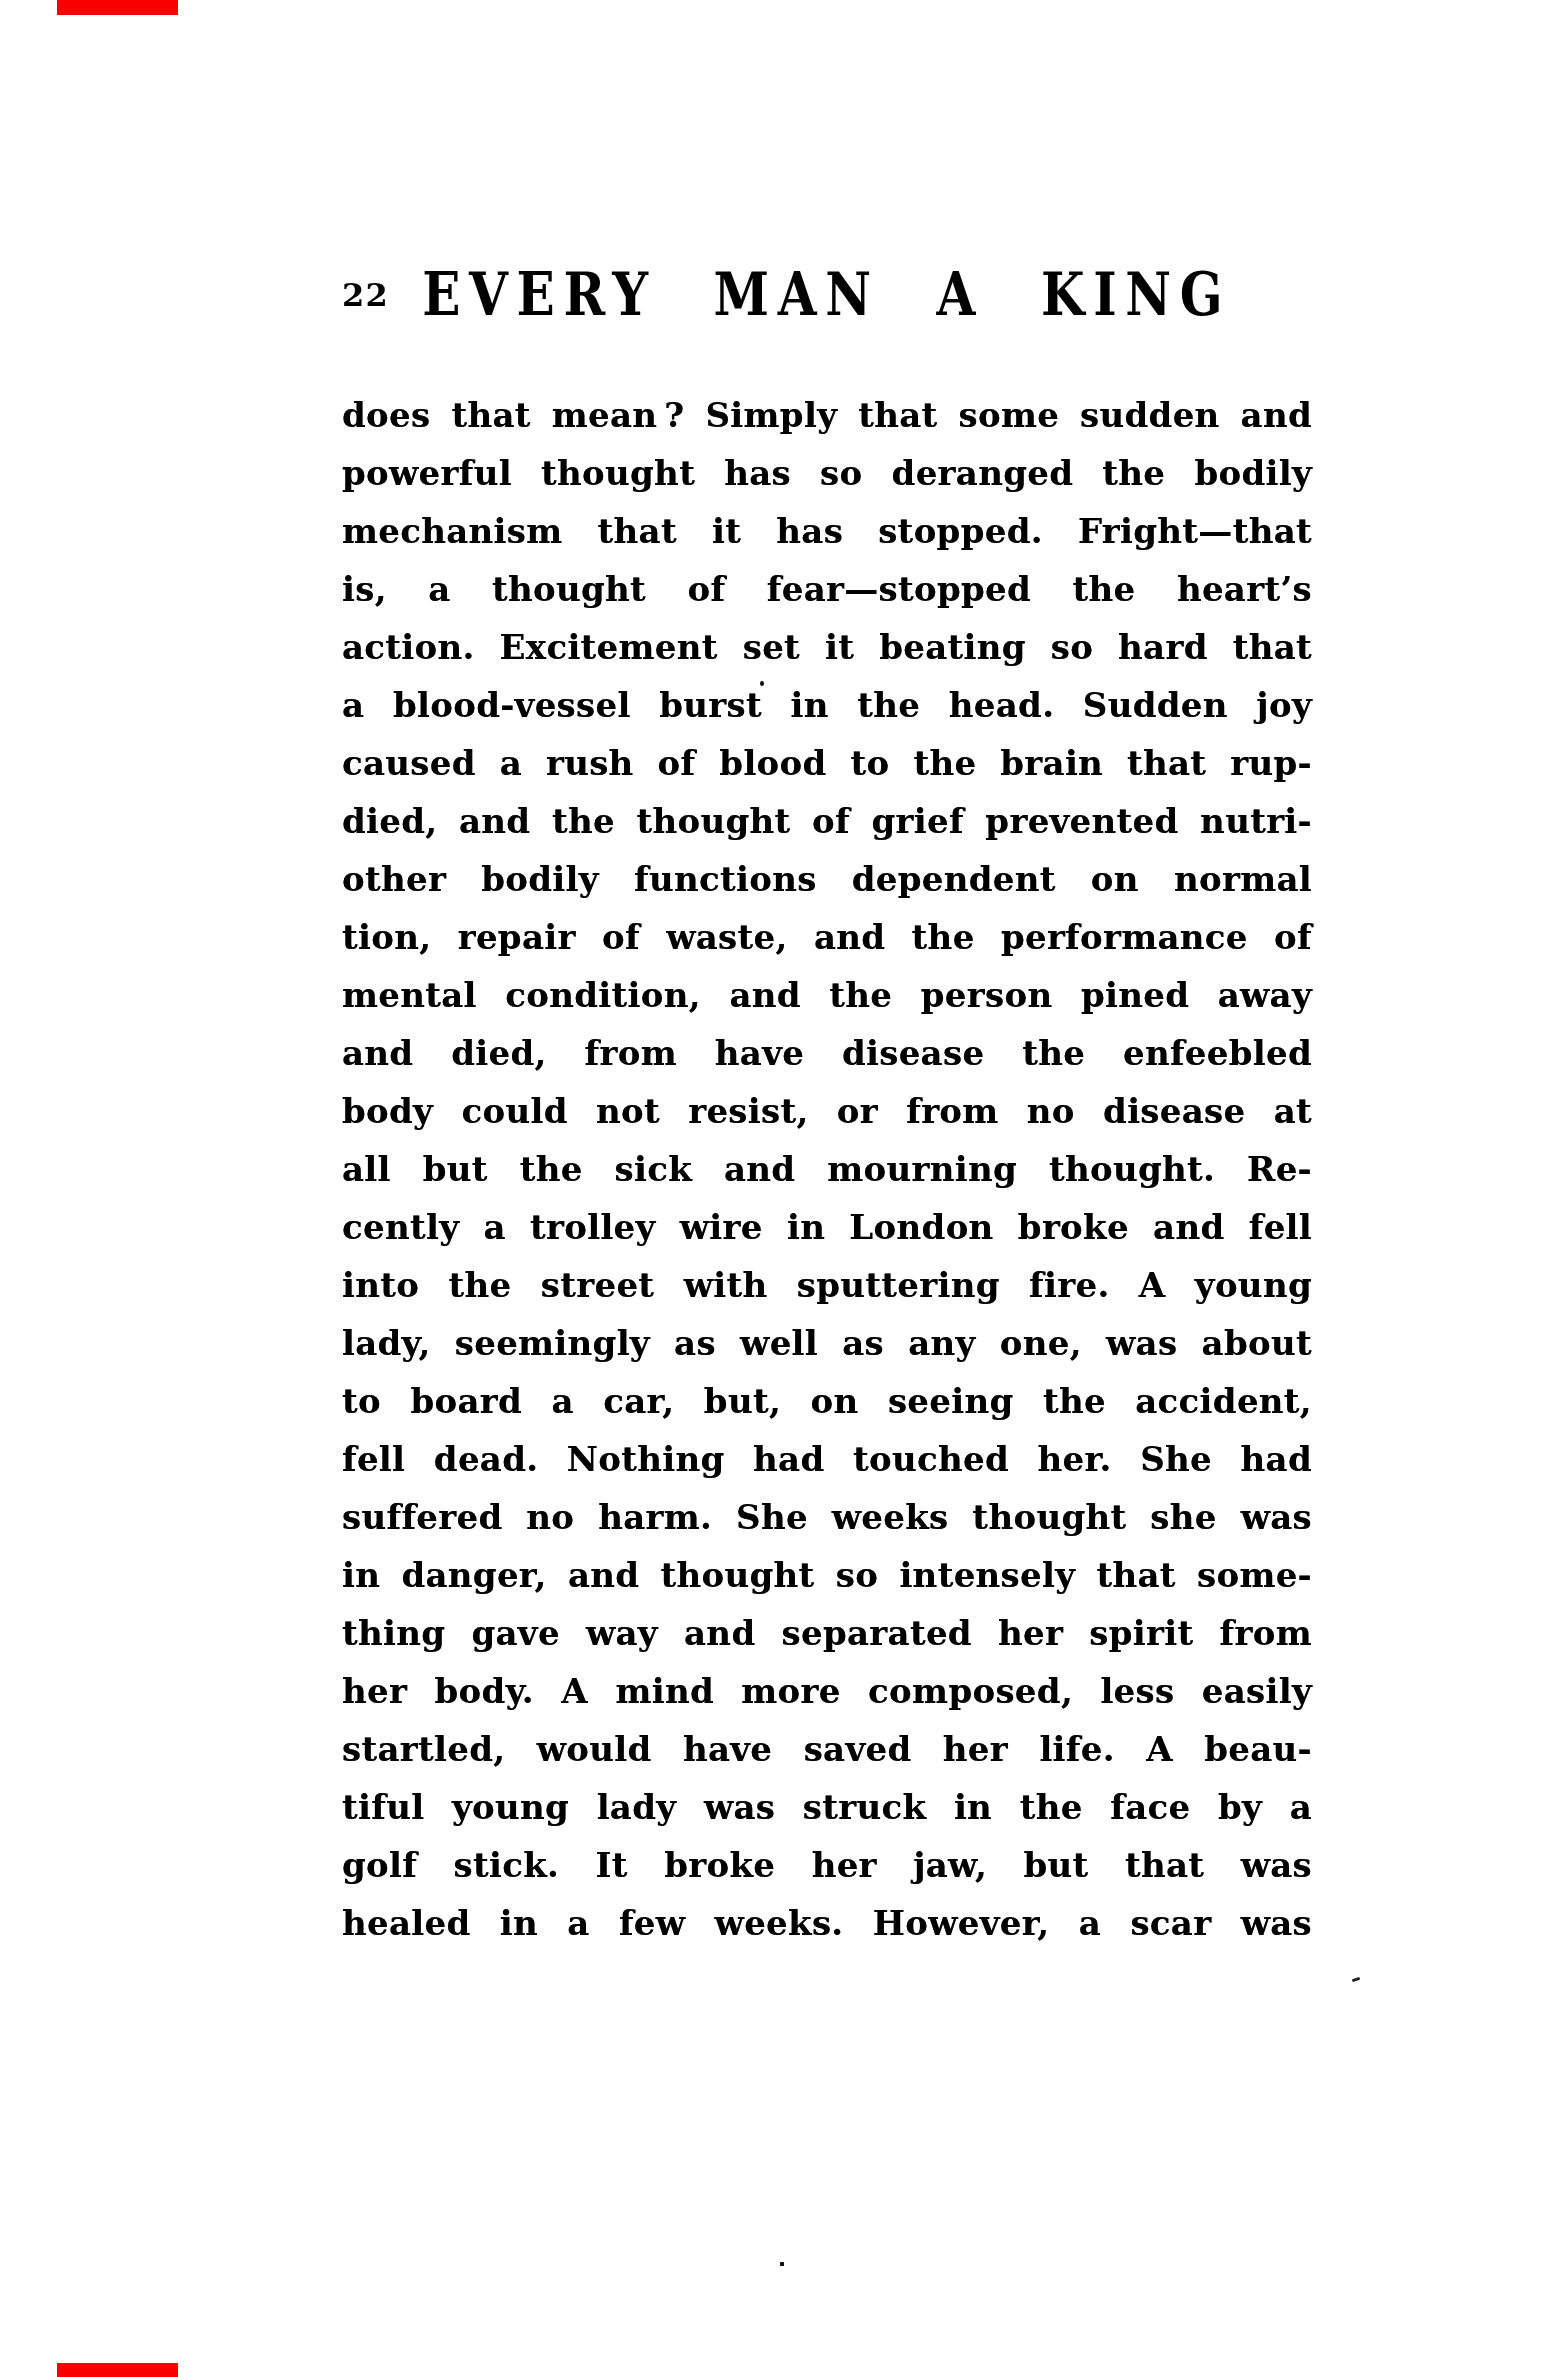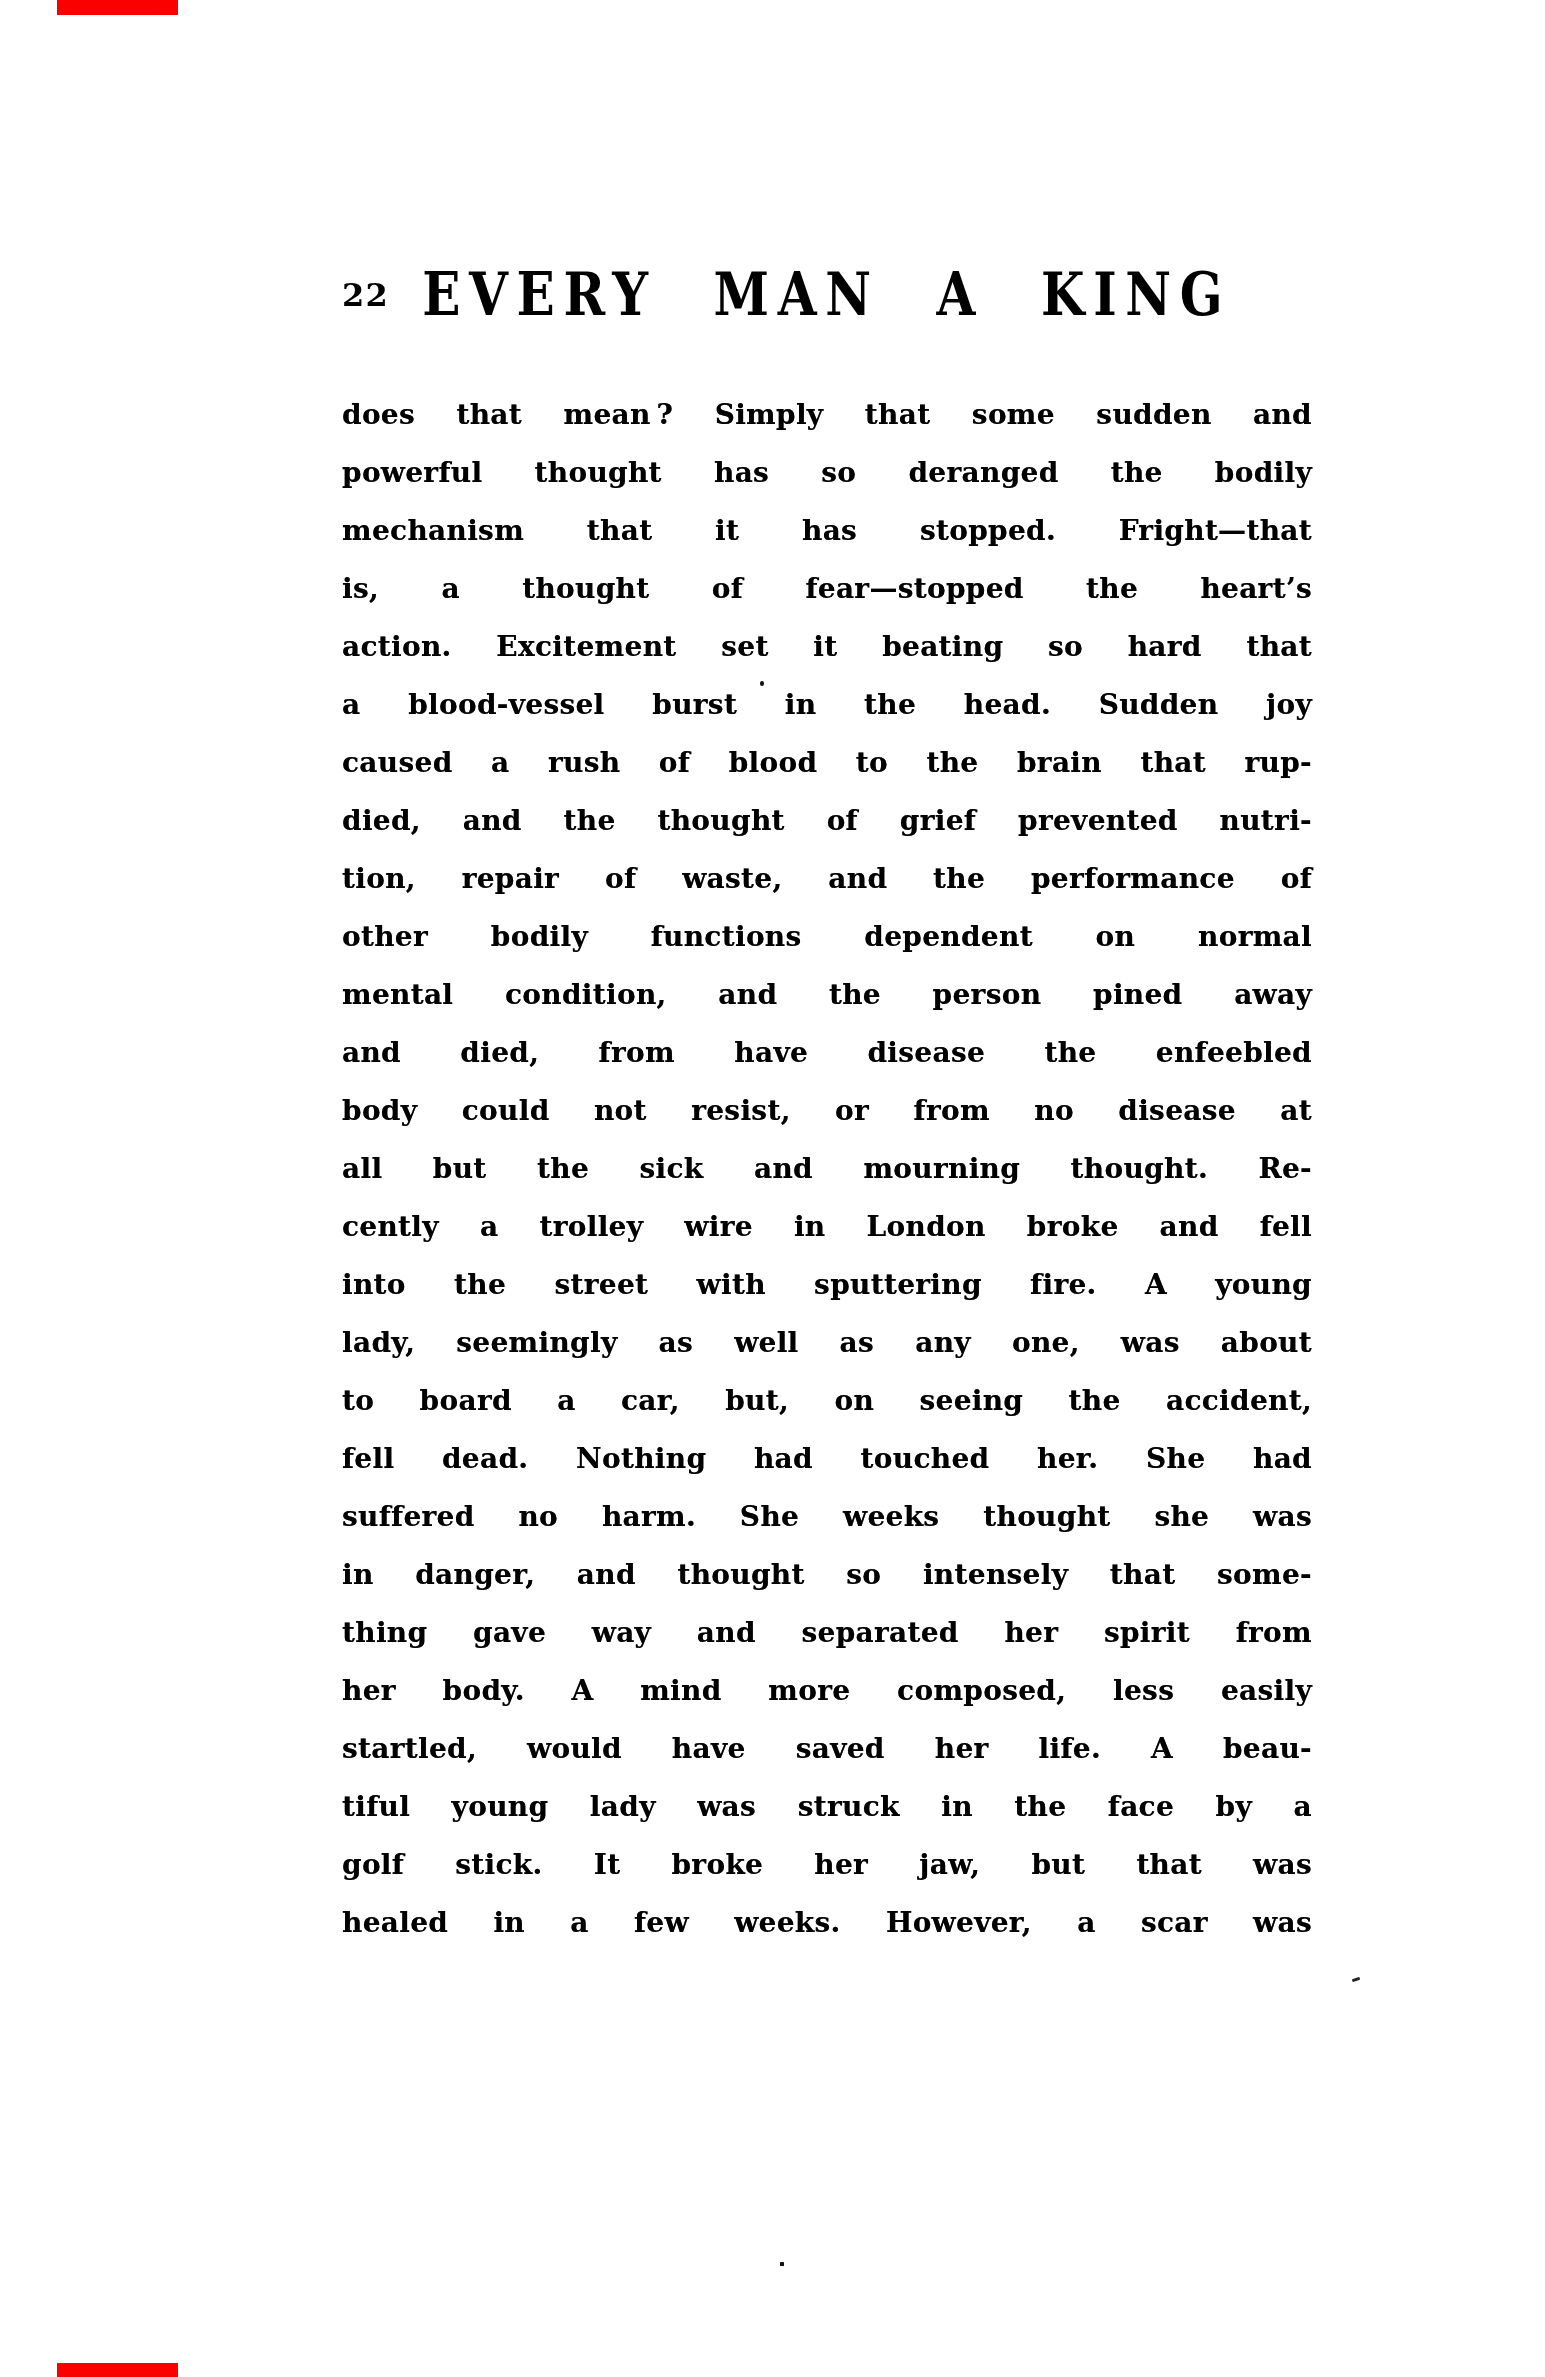--- a/index.html
+++ b/index.html
@@ -65,21 +65,21 @@
   
   #body-text {
     position: absolute;
     left: 342px;
     top: 386px;
     width: 970px;
   }
   .text-line {
     height: 58px;
     line-height: 58px;
-    font-size: 28px;
+    font-size: 34px;
     font-weight: 700;
     letter-spacing: 0.3px;
     text-align: justify;
     text-align-last: justify;
     white-space: normal;
     text-shadow: 0 0 0.6px rgba(0,0,0,0.55);
   }
 
   
   .ink-speck {
@@ -120,22 +120,22 @@
 
   <div id="body-text">
       <div class="text-line">does that mean ? Simply that some sudden and</div>
       <div class="text-line">powerful thought has so deranged the bodily</div>
       <div class="text-line">mechanism that it has stopped. Fright—that</div>
       <div class="text-line">is, a thought of fear—stopped the heart’s</div>
       <div class="text-line">action. Excitement set it beating so hard that</div>
       <div class="text-line">a blood-vessel burst in the head. Sudden joy</div>
       <div class="text-line">caused a rush of blood to the brain that rup-</div>
       <div class="text-line">died, and the thought of grief prevented nutri-</div>
+      <div class="text-line">other bodily functions dependent on normal</div>
       <div class="text-line">tion, repair of waste, and the performance of</div>
-      <div class="text-line">other bodily functions dependent on normal</div>
       <div class="text-line">mental condition, and the person pined away</div>
       <div class="text-line">and died, from have disease the enfeebled</div>
       <div class="text-line">body could not resist, or from no disease at</div>
       <div class="text-line">all but the sick and mourning thought. Re-</div>
       <div class="text-line">cently a trolley wire in London broke and fell</div>
       <div class="text-line">into the street with sputtering fire. A young</div>
       <div class="text-line">lady, seemingly as well as any one, was about</div>
       <div class="text-line">to board a car, but, on seeing the accident,</div>
       <div class="text-line">fell dead. Nothing had touched her. She had</div>
       <div class="text-line">suffered no harm. She weeks thought she was</div>

